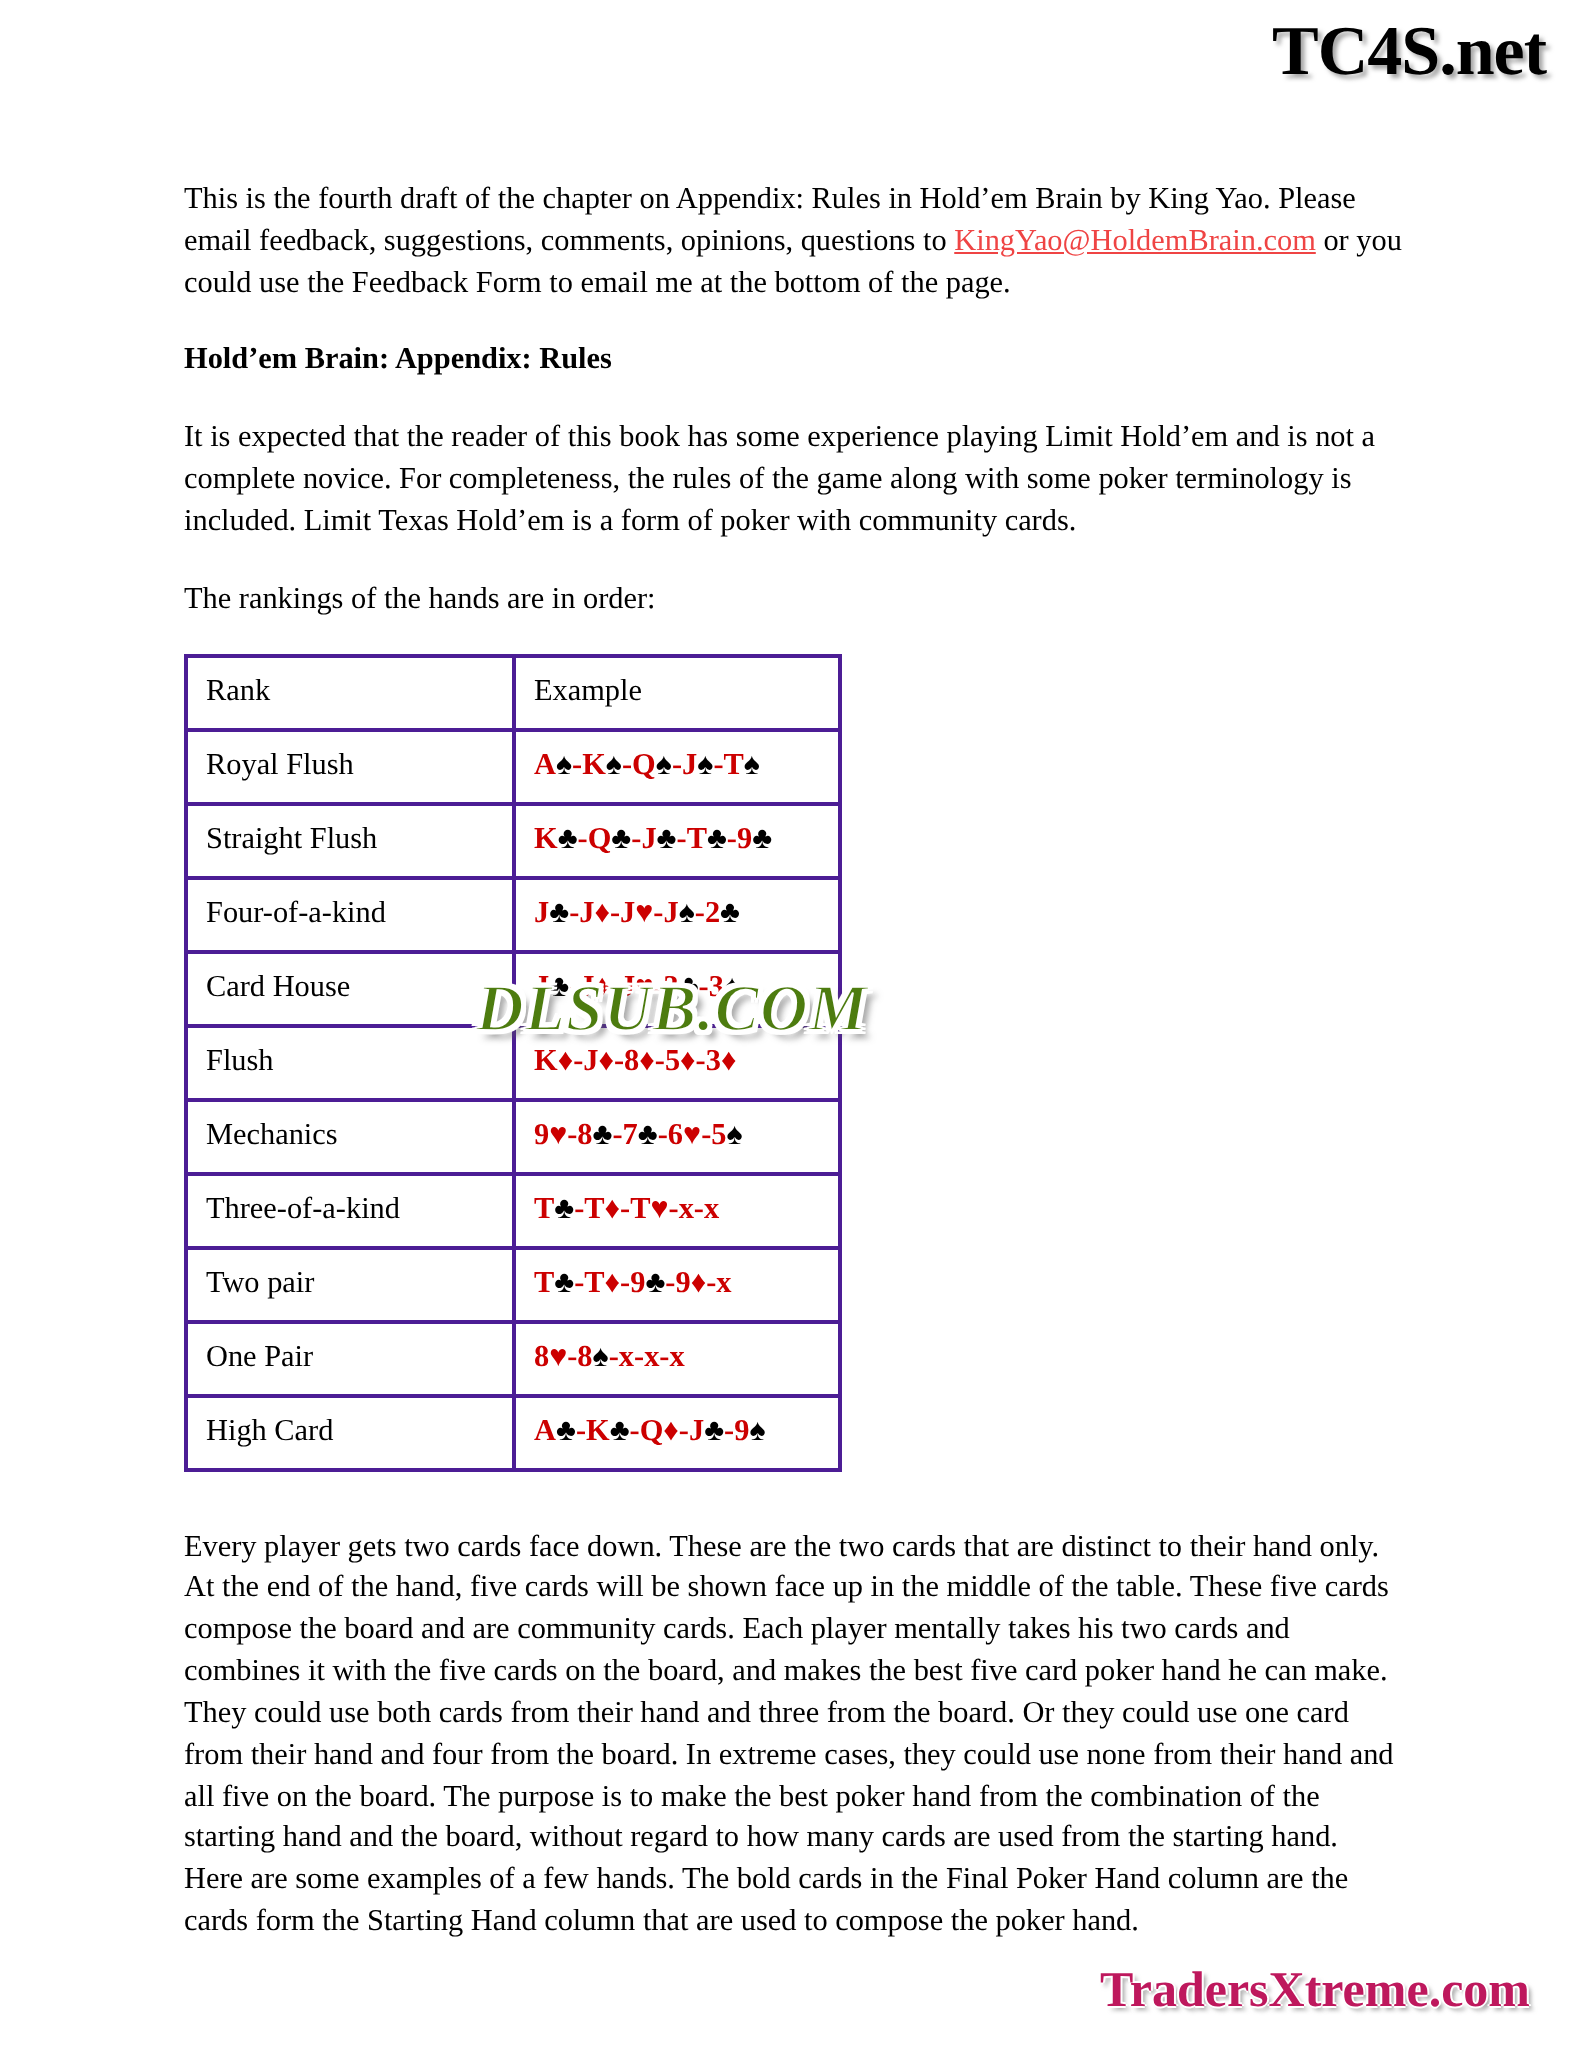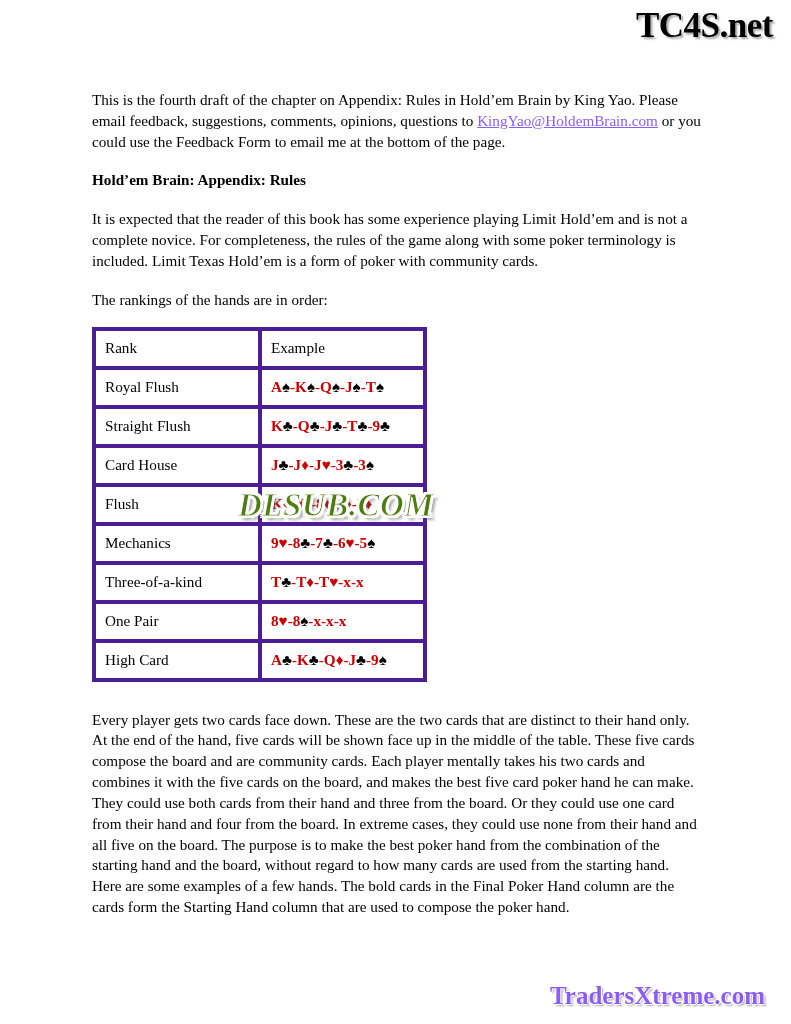--- a/index.html
+++ b/index.html
@@ -51,21 +51,21 @@
        2px 2px 0 #ffffff, -2px 2px 0 #ffffff, 2px -2px 0 #ffffff, -2px -2px 0 #ffffff,
        4px 4px 3px rgba(90,90,90,0.55);
   }
   .wm-bottom {
     position: absolute;
     bottom: 14px;
     right: 26px;
     font-family: "Liberation Serif", serif;
     font-weight: bold;
     font-size: 25px;
-    color: #8b5cf6;
+    color: #be185d;
     text-shadow:
        1px 0 0 #ffffff, -1px 0 0 #ffffff, 0 1px 0 #ffffff, 0 -1px 0 #ffffff,
        2px 2px 2px rgba(110,110,110,0.6);
   }
 
   
   .content {
     position: absolute;
     left: 92px;
     top: 90px;
@@ -76,32 +76,32 @@
     font-size: 15.2px;
     line-height: 1.37;
     text-align: left;
   }
   .heading {
     font-weight: bold;
     font-size: 15.2px;
     line-height: 1.37;
   }
   a.email {
-    color: #8b5cf6;
+    color: #ef4444;
   }
   .spacer-md { height: 18px; }
 
   
   table.rank-table {
     border-collapse: collapse;
     margin-top: 16px;
     table-layout: fixed;
   }
   table.rank-table td {
-    border: 4px solid #4c1d95;
+    border: 2px solid #4c1d95;
     height: 31px;
     padding: 2px 9px;
     font-size: 15.2px;
     vertical-align: middle;
   }
   table.rank-table td.col-rank { width: 144px; }
   table.rank-table td.col-example { width: 143px; font-weight: bold; white-space: nowrap; }
   td.col-example .red { color: #cc0000; }
   td.col-example .blk { color: #000000; }
 
@@ -141,34 +141,42 @@
         </tr>
         <tr>
           <td class="col-rank">Royal Flush</td>
           <td class="col-example"><span class="red">A</span><span class="blk">♠</span><span class="red">-K</span><span class="blk">♠</span><span class="red">-Q</span><span class="blk">♠</span><span class="red">-J</span><span class="blk">♠</span><span class="red">-T</span><span class="blk">♠</span></td>
         </tr>
         <tr>
           <td class="col-rank">Straight Flush</td>
           <td class="col-example"><span class="red">K</span><span class="blk">♣</span><span class="red">-Q</span><span class="blk">♣</span><span class="red">-J</span><span class="blk">♣</span><span class="red">-T</span><span class="blk">♣</span><span class="red">-9</span><span class="blk">♣</span></td>
         </tr>
         <tr>
+          <td class="col-rank">Four-of-a-kind</td>
+          <td class="col-example"><span class="red">J</span><span class="blk">♣</span><span class="red">-J</span><span class="red">♦</span><span class="red">-J</span><span class="red">♥</span><span class="red">-J</span><span class="blk">♠</span><span class="red">-2</span><span class="blk">♣</span></td>
+        </tr>
+        <tr>
           <td class="col-rank">Card House</td>
           <td class="col-example"><span class="red">J</span><span class="blk">♣</span><span class="red">-J</span><span class="red">♦</span><span class="red">-J</span><span class="red">♥</span><span class="red">-3</span><span class="blk">♣</span><span class="red">-3</span><span class="blk">♠</span></td>
         </tr>
         <tr>
           <td class="col-rank">Flush</td>
           <td class="col-example"><span class="red">K</span><span class="red">♦</span><span class="red">-J</span><span class="red">♦</span><span class="red">-8</span><span class="red">♦</span><span class="red">-5</span><span class="red">♦</span><span class="red">-3</span><span class="red">♦</span></td>
         </tr>
         <tr>
           <td class="col-rank">Mechanics</td>
           <td class="col-example"><span class="red">9</span><span class="red">♥</span><span class="red">-8</span><span class="blk">♣</span><span class="red">-7</span><span class="blk">♣</span><span class="red">-6</span><span class="red">♥</span><span class="red">-5</span><span class="blk">♠</span></td>
         </tr>
         <tr>
           <td class="col-rank">Three-of-a-kind</td>
           <td class="col-example"><span class="red">T</span><span class="blk">♣</span><span class="red">-T</span><span class="red">♦</span><span class="red">-T</span><span class="red">♥</span><span class="red">-x-x</span></td>
+        </tr>
+        <tr>
+          <td class="col-rank">Two pair</td>
+          <td class="col-example"><span class="red">T</span><span class="blk">♣</span><span class="red">-T</span><span class="red">♦</span><span class="red">-9</span><span class="blk">♣</span><span class="red">-9</span><span class="red">♦</span><span class="red">-x</span></td>
         </tr>
         <tr>
           <td class="col-rank">One Pair</td>
           <td class="col-example"><span class="red">8</span><span class="red">♥</span><span class="red">-8</span><span class="blk">♠</span><span class="red">-x-x-x</span></td>
         </tr>
         <tr>
           <td class="col-rank">High Card</td>
           <td class="col-example"><span class="red">A</span><span class="blk">♣</span><span class="red">-K</span><span class="blk">♣</span><span class="red">-Q</span><span class="red">♦</span><span class="red">-J</span><span class="blk">♣</span><span class="red">-9</span><span class="blk">♠</span></td>
         </tr>
       </tbody>

